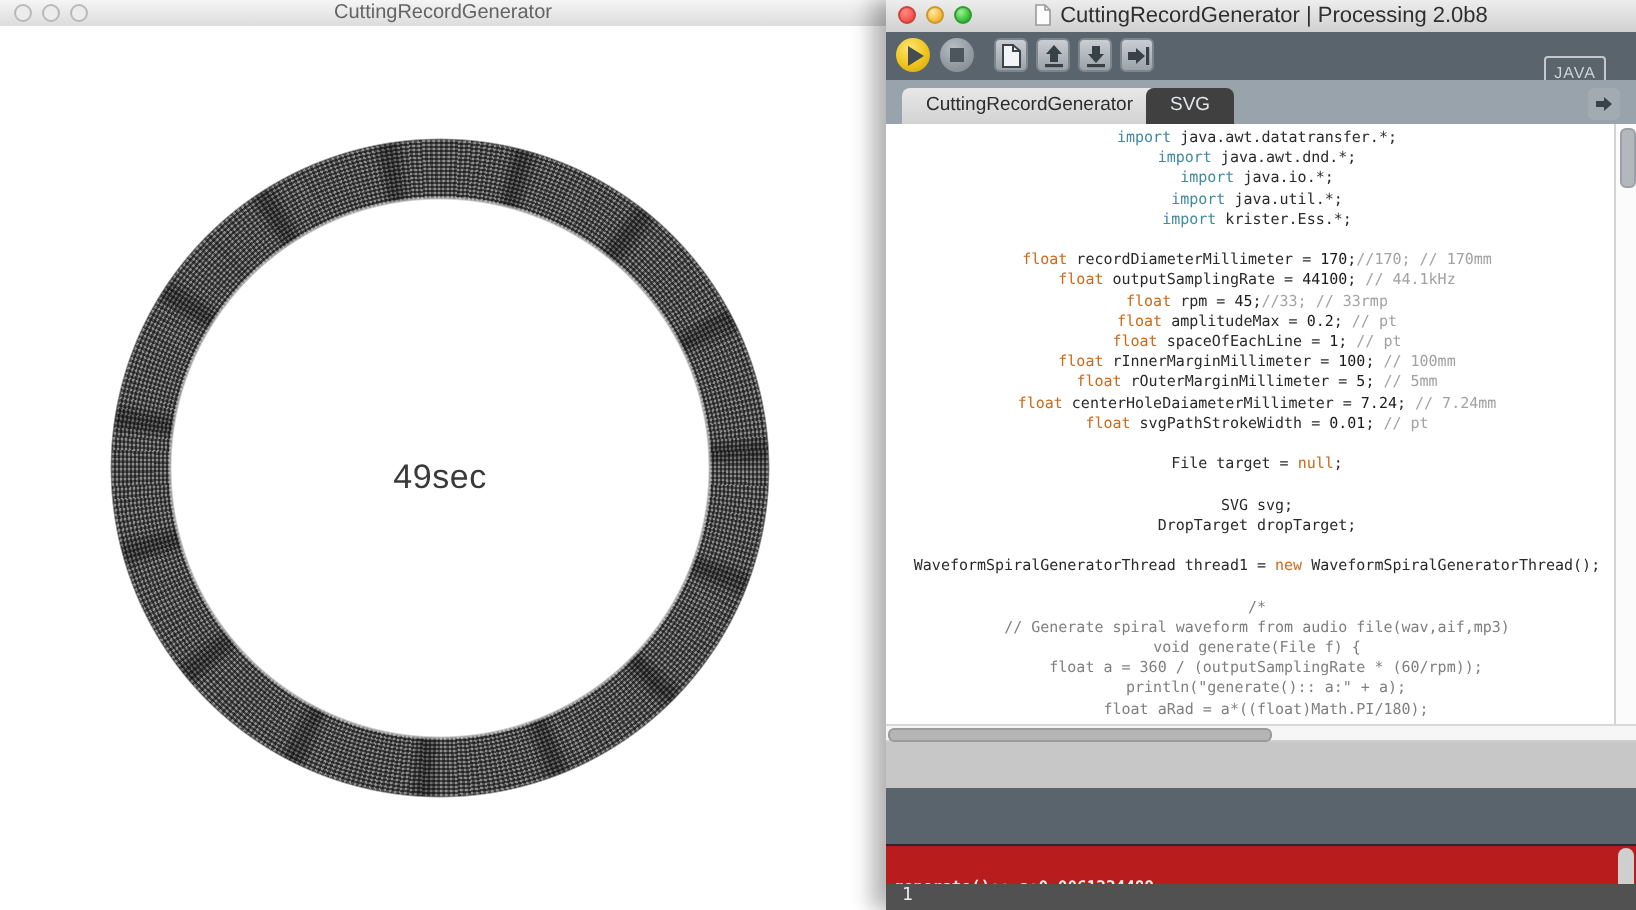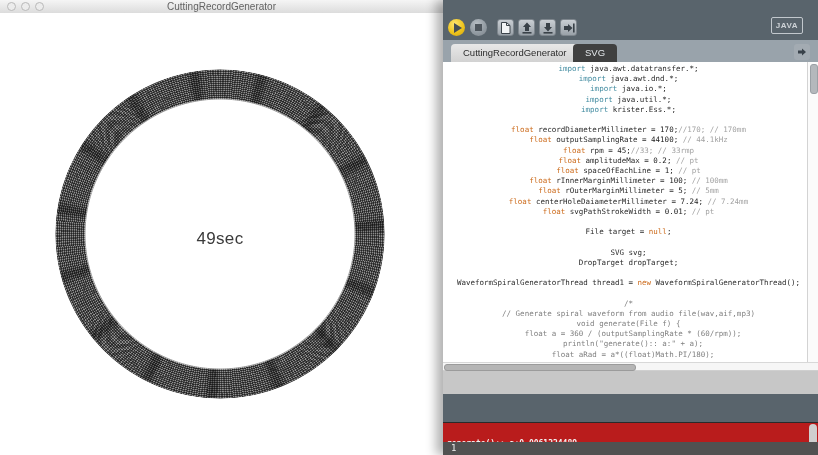--- a/index.html
+++ b/index.html
@@ -69,23 +69,23 @@
   .play-tri{width:0;height:0;border-left:8px solid #454d54;border-top:5px solid transparent;border-bottom:5px solid transparent;margin-left:2px;}
   .stop-sq{width:7px;height:7px;background:#4e565d;}
   .sq-btn{
     position:absolute;top:3px;width:17px;height:17px;border-radius:3px;
     background:linear-gradient(#c9ced3,#9aa2a9);
     border:1px solid #7e868d;box-sizing:border-box;
     display:flex;align-items:center;justify-content:center;
   }
   .btn-new{left:54px;} .btn-open{left:75px;} .btn-save{left:96px;} .btn-export{left:117px;}
   .mode-badge{
-    position:absolute;right:15px;top:1px;padding:3px 4px;
+    position:absolute;right:15px;top:12px;padding:3px 4px;
     border:1px solid #c2c8cd;border-radius:2px;
-    font-size:8px;font-weight:bold;color:#ced3d7;letter-spacing:0.5px;
+    font-size:8px;font-weight:normal;color:#ced3d7;letter-spacing:0.5px;
   }
   
   .tabbar{position:absolute;left:0;top:40px;width:100%;height:22px;background:#99a3ab;}
   .tab{
     position:absolute;top:4px;height:18px;line-height:18px;border-radius:4px 4px 0 0;
     padding:0 12px;font-size:9.5px;white-space:nowrap;
   }
   .tab.active{left:8px;background:linear-gradient(#e8e8e8,#d2d2d2);color:#2c2c2c;}
   .tab.idle{left:130px;background:#404040;color:#e3e7ea;}
   .tab-scroll{
@@ -145,20 +145,31 @@
     <div class="sketch-title">CuttingRecordGenerator</div>
   </div>
   <div class="sketch-canvas">
     <div class="record-ring"></div>
     <div class="duration-label">49sec</div>
   </div>
 </div>
 
 <div class="pde-window">
 
+  <div class="pde-titlebar">
+    <div class="pde-lights">
+      <div class="light red"></div>
+      <div class="light yellow"></div>
+      <div class="light green"></div>
+    </div>
+    <div class="pde-title"><span class="doc-icon"><svg width="9" height="11" viewBox="0 0 9 11">
+            <path d="M1 0.5h4.5L8 3v7.5H1z" fill="#fdfdfd" stroke="#9a9a9a" stroke-width="0.8"></path>
+            <path d="M5.5 0.5V3H8" fill="none" stroke="#9a9a9a" stroke-width="0.8"></path>
+          </svg></span><span>CuttingRecordGenerator | Processing 2.0b8</span></div>
+  </div>
 
   <div class="toolbar">
     <div class="round-btn btn-run">
       <span class="play-tri"></span>
     </div>
     <div class="round-btn btn-stop">
       <span class="stop-sq"></span>
     </div>
     <div class="sq-btn btn-new">
       <svg width="11" height="12" viewBox="0 0 11 12">

